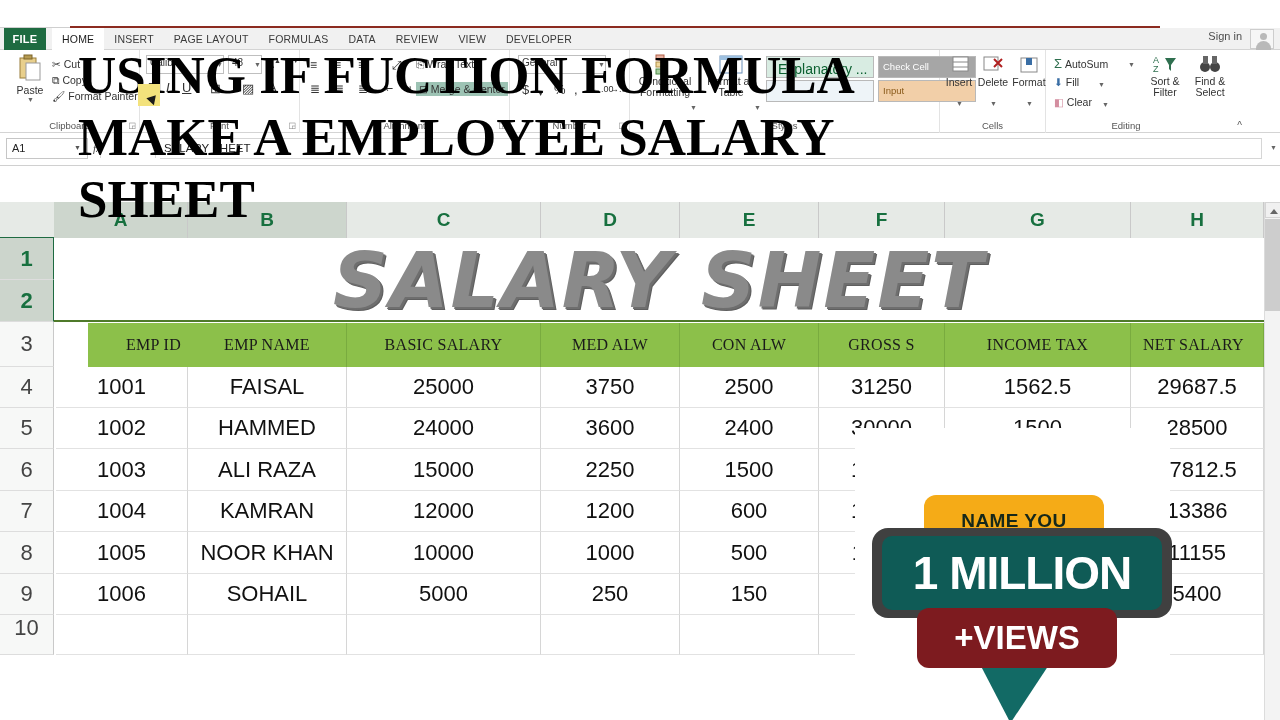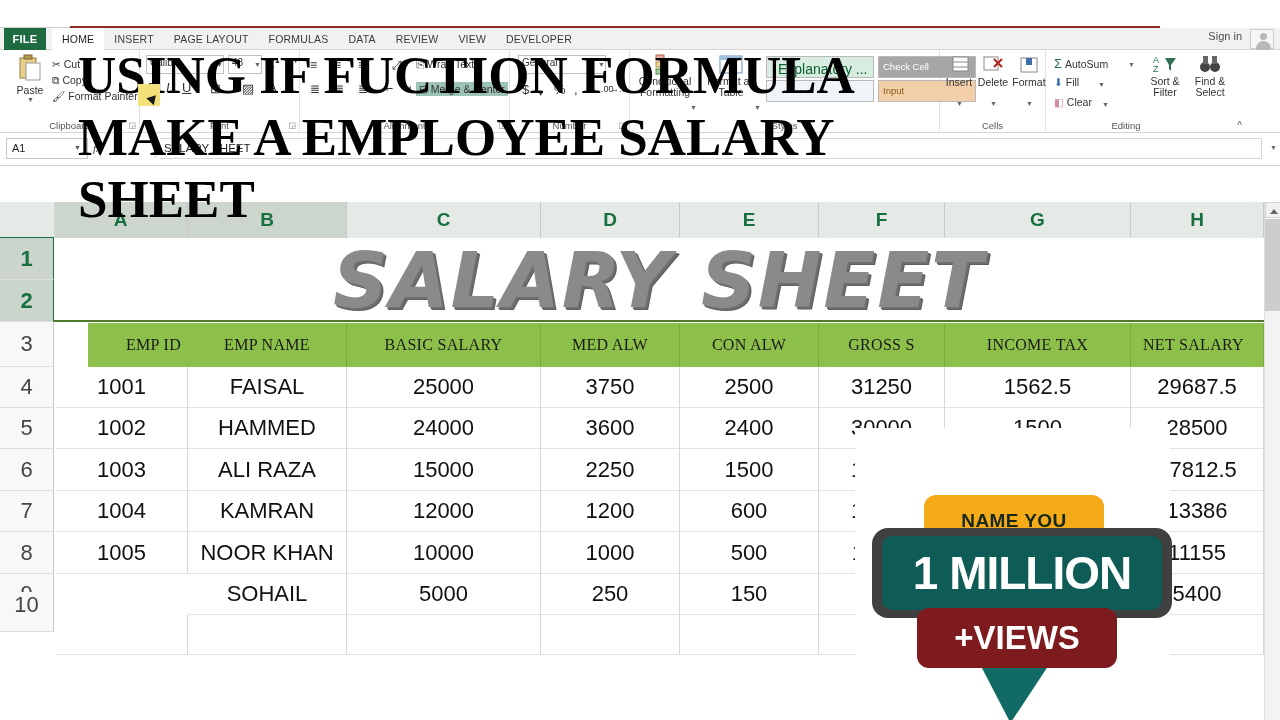--- a/index.html
+++ b/index.html
@@ -371,21 +371,21 @@
 
     <div class="rowhdr sel" style="top:72px;  height:42px;">1</div>
     <div class="rowhdr sel" style="top:114px; height:42px;">2</div>
     <div class="rowhdr" style="top:156px; height:45px;">3</div>
     <div class="rowhdr" style="top:201px; height:41px;">4</div>
     <div class="rowhdr" style="top:242px; height:41px;">5</div>
     <div class="rowhdr" style="top:283px; height:42px;">6</div>
     <div class="rowhdr" style="top:325px; height:41px;">7</div>
     <div class="rowhdr" style="top:366px; height:42px;">8</div>
     <div class="rowhdr" style="top:408px; height:41px;">9</div>
-    <div class="rowhdr" style="top:426px; height:40px; align-items:flex-start;">10</div>
+    <div class="rowhdr" style="top:449px; height:40px; align-items:flex-start;">10</div>
 
     <div class="mergedtitle" style="left:54px; top:72px; width:1210px; height:84px;">
       <span class="wordart">SALARY SHEET</span>
     </div>
     <div class="greenrule" style="left:54px; top:154px; width:1210px;"></div>
 
     <div class="hcell" style="left:56px;  top:157px; width:132px; height:44px;margin-left:32px;">EMP ID</div>
     <div class="hcell" style="left:188px; top:157px; width:159px; height:44px;">EMP NAME</div>
     <div class="hcell" style="left:347px; top:157px; width:194px; height:44px;">BASIC SALARY</div>
     <div class="hcell" style="left:541px; top:157px; width:139px; height:44px;">MED ALW</div>
@@ -432,20 +432,21 @@
 
     <div class="cell" style="left:56px;  top:366px; width:132px; height:42px;">1005</div>
     <div class="cell" style="left:188px; top:366px; width:159px; height:42px;">NOOR KHAN</div>
     <div class="cell" style="left:347px; top:366px; width:194px; height:42px;">10000</div>
     <div class="cell" style="left:541px; top:366px; width:139px; height:42px;">1000</div>
     <div class="cell" style="left:680px; top:366px; width:139px; height:42px;">500</div>
     <div class="cell" style="left:819px; top:366px; width:126px; height:42px;">11500</div>
     <div class="cell" style="left:945px; top:366px; width:186px; height:42px;">345</div>
     <div class="cell" style="left:1131px; top:366px; width:133px; height:42px;">11155</div>
 
+    <div class="cell" style="left:56px;  top:408px; width:132px; height:41px;">1006</div>
     <div class="cell" style="left:188px; top:408px; width:159px; height:41px;">SOHAIL</div>
     <div class="cell" style="left:347px; top:408px; width:194px; height:41px;">5000</div>
     <div class="cell" style="left:541px; top:408px; width:139px; height:41px;">250</div>
     <div class="cell" style="left:680px; top:408px; width:139px; height:41px;">150</div>
     <div class="cell" style="left:819px; top:408px; width:126px; height:41px;">5400</div>
     <div class="cell" style="left:945px; top:408px; width:186px; height:41px;">0</div>
     <div class="cell" style="left:1131px; top:408px; width:133px; height:41px;">5400</div>
 
     <div class="cell" style="left:56px;  top:449px; width:132px; height:40px;"></div>
     <div class="cell" style="left:188px; top:449px; width:159px; height:40px;"></div>

